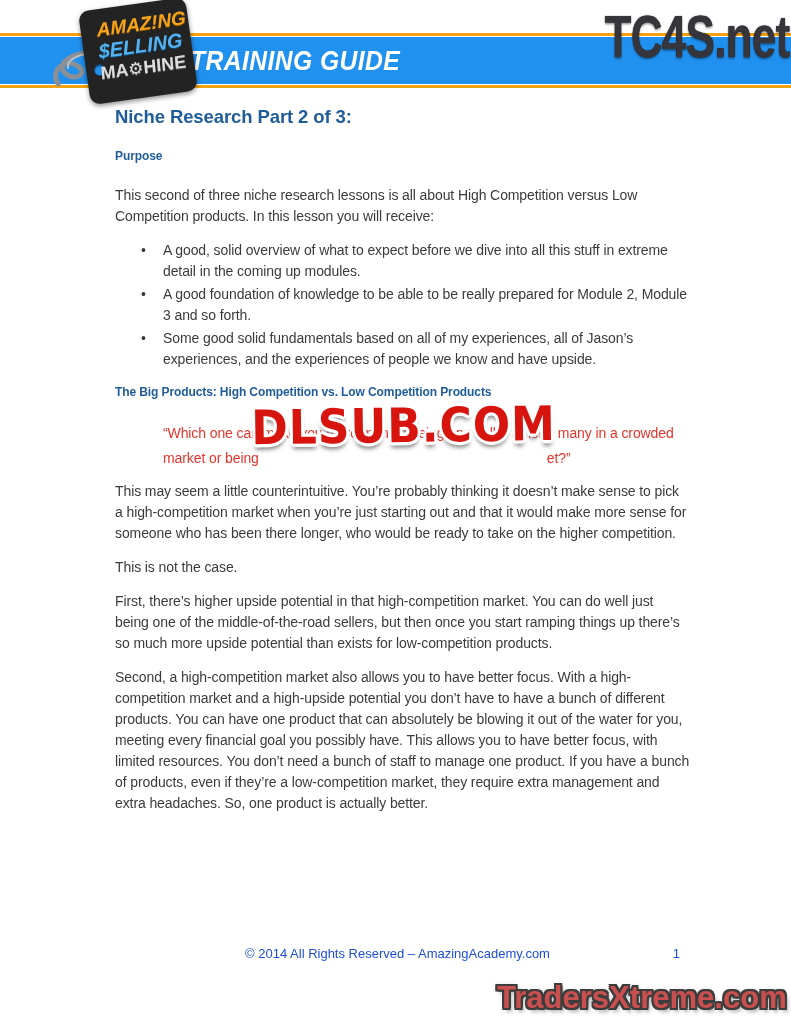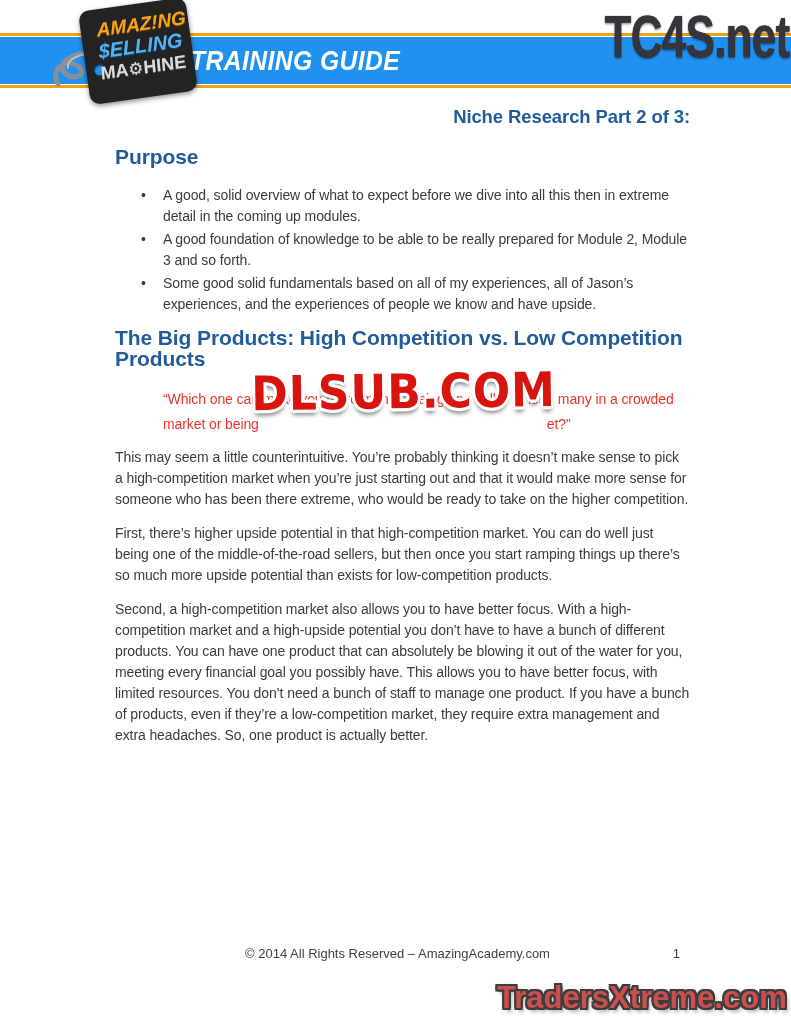--- a/index.html
+++ b/index.html
@@ -78,38 +78,38 @@
     white-space:nowrap;
   }
 
   
   .content {
     position:absolute; left:115px; top:104px; width:575px;
     font-size:14px; line-height:21px; color:var(--body-text, #3B3B3B);
     letter-spacing:-0.1px;
   }
   h1 { font-size:18.5px; line-height:26px; margin:0 0 16px;
-       color:var(--heading-blue, #1F5C99); font-weight:bold;text-align:right; }
-  h2 { font-size:21px; line-height:21px; margin:4px 0 18px;
+       color:var(--heading-blue, #1F5C99); font-weight:bold; }
+  h2 { font-size:12px; line-height:21px; margin:4px 0 18px;
        color:var(--heading-blue, #1F5C99); font-weight:bold; }
   p  { margin:0 0 13px; }
   ul { list-style:none; margin:0 0 12px; padding:0; }
   li { position:relative; padding-left:48px; margin-bottom:2px; }
   .marker { position:absolute; left:26px; top:0; }
   .quote {
     position:relative; margin:0 0 10px; padding-left:48px;
     color:var(--quote-red, #E8342C); line-height:25px;
   }
   .q-line { white-space:nowrap; }
   .q-gap { display:inline-block; width:288px; }
   strong { font-weight:bold; }
 
   
   .footer { position:absolute; left:115px; top:946px; width:565px;
-            font-size:13px; color:#404040; }
+            font-size:13px; color:#1d4ed8; }
   .copyright { display:block; text-align:center; }
   .pagenum { position:absolute; right:0; top:0; }
 </style>
 </head>
 <body>
 
 <div class="page">
 
   <div class="banner">
     <div class="stripe stripe-top"></div>
@@ -140,39 +140,41 @@
 
   <div class="wm-tc4s">TC4S.net</div>
 
   <main class="content">
     <h1>
       <span>Niche Research Part 2 of 3:</span><br>
     </h1>
 
     <h2>Purpose</h2>
 
+    <p>This second of three niche research lessons is all about High Competition versus Low Competition products.  In this lesson you will receive:</p>
 
     <ul>
-      <li><span class="marker">•</span><span>A good, solid overview of what to expect before we dive into all this then in extreme detail in the coming up modules.</span></li>
+      <li><span class="marker">•</span><span>A good, solid overview of what to expect before we dive into all this stuff in extreme detail in the coming up modules.</span></li>
       <li><span class="marker">•</span><span>A good foundation of knowledge to be able to be really prepared for Module 2, Module 3 and so forth.</span></li>
       <li><span class="marker">•</span><span>Some good solid fundamentals based on all of my experiences, all of Jason’s experiences, and the experiences of people we know and have upside.</span></li>
     </ul>
 
     <h2>The Big Products: High Competition vs. Low Competition Products</h2>
 
 
     <div class="quote">
       <div class="q-line">“Which one can make you more money: being one seller among many in a crowded</div>
       <div class="q-line"><span>market or being</span><span class="q-gap"></span><span>et?”</span></div>
       <div class="wm-dlsub">DLSUB.COM</div>
     </div>
 
 
-    <p>This may seem a little counterintuitive. You’re probably thinking it doesn’t make sense to pick a high-competition market when you’re just starting out and that it would make more sense for someone who has been there extreme, who would be ready to take on the higher competition.</p>
+    <p>This may seem a little counterintuitive. You’re probably thinking it doesn’t make sense to pick a high-competition market when you’re just starting out and that it would make more sense for someone who has been there longer, who would be ready to take on the higher competition.</p>
 
+    <p>This is not the case.</p>
 
     <p>First, there’s higher upside potential in that high-competition market.  You can do well just being one of the middle-of-the-road sellers, but then once you start ramping things up there’s so much more upside potential than exists for low-competition products.</p>
 
     <p>Second, a high-competition market also allows you to have better focus. With a high-competition market and a high-upside potential you don’t have to have a bunch of different products.  You can have one product that can absolutely be blowing it out of the water for you, meeting every financial goal you possibly have.  This allows you to have better focus, with limited resources.  You don’t need a bunch of staff to manage one product.  If you have a bunch of products, even if they’re a low-competition market, they require extra management and extra headaches. So, one product is actually better.</p>
   </main>
 
   <footer class="footer">
     <span class="copyright">© 2014 All Rights Reserved – AmazingAcademy.com</span>
     <span class="pagenum">1</span>
   </footer>

